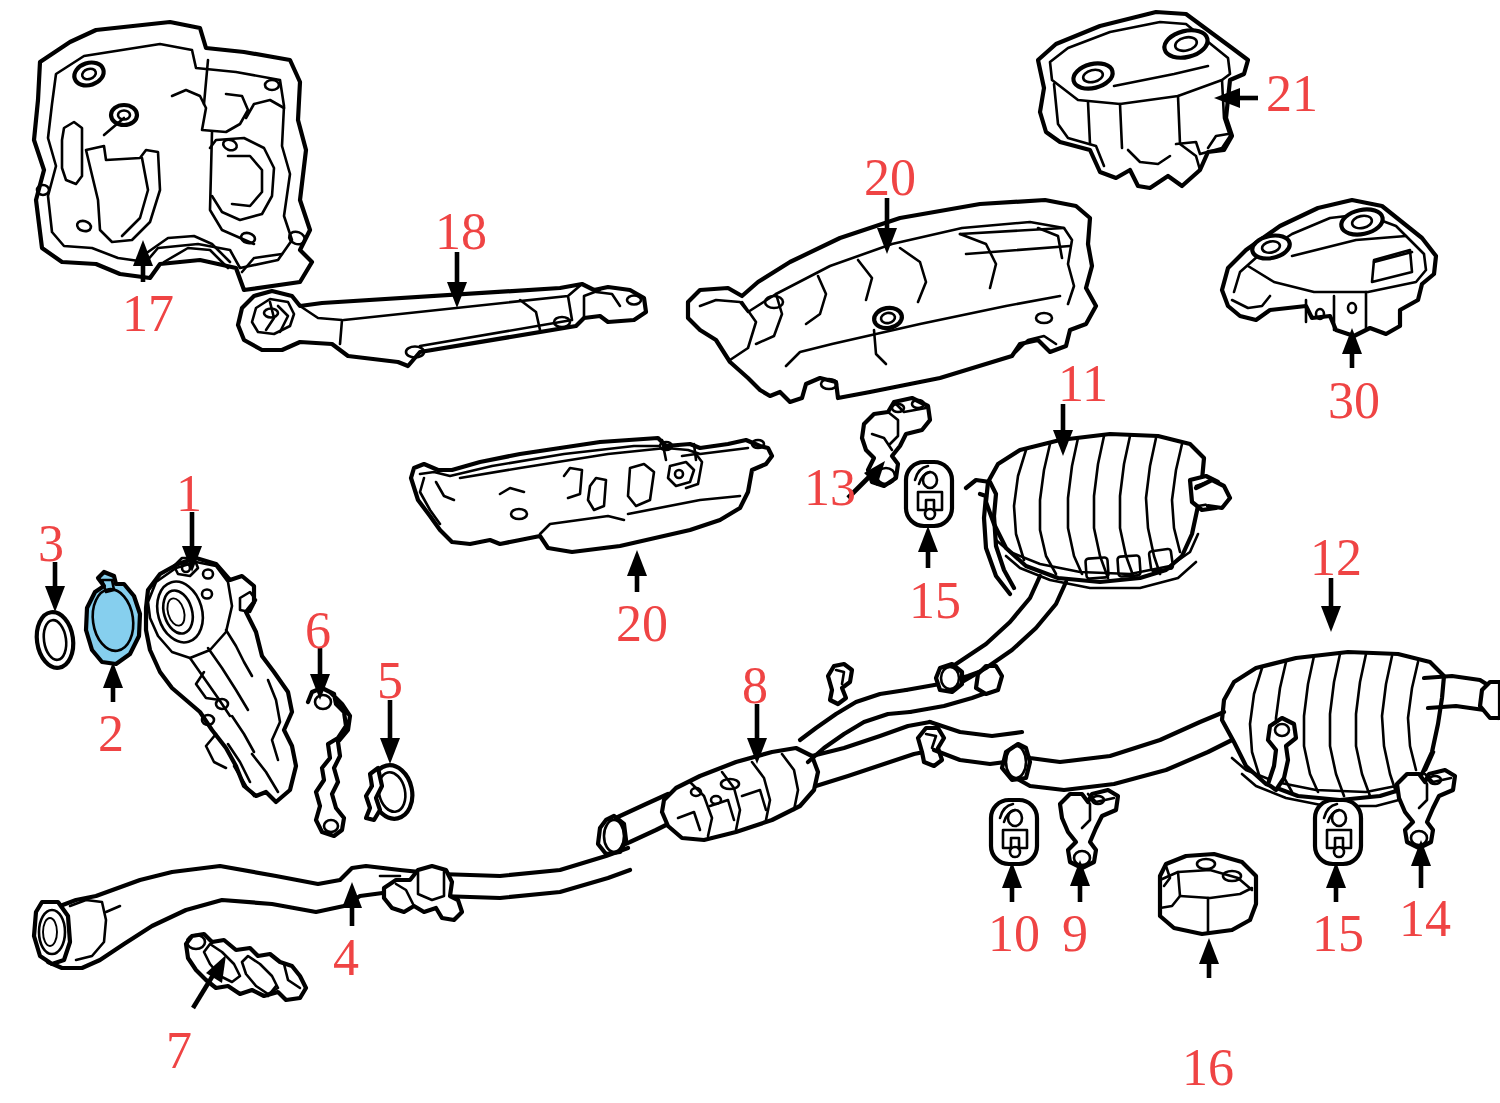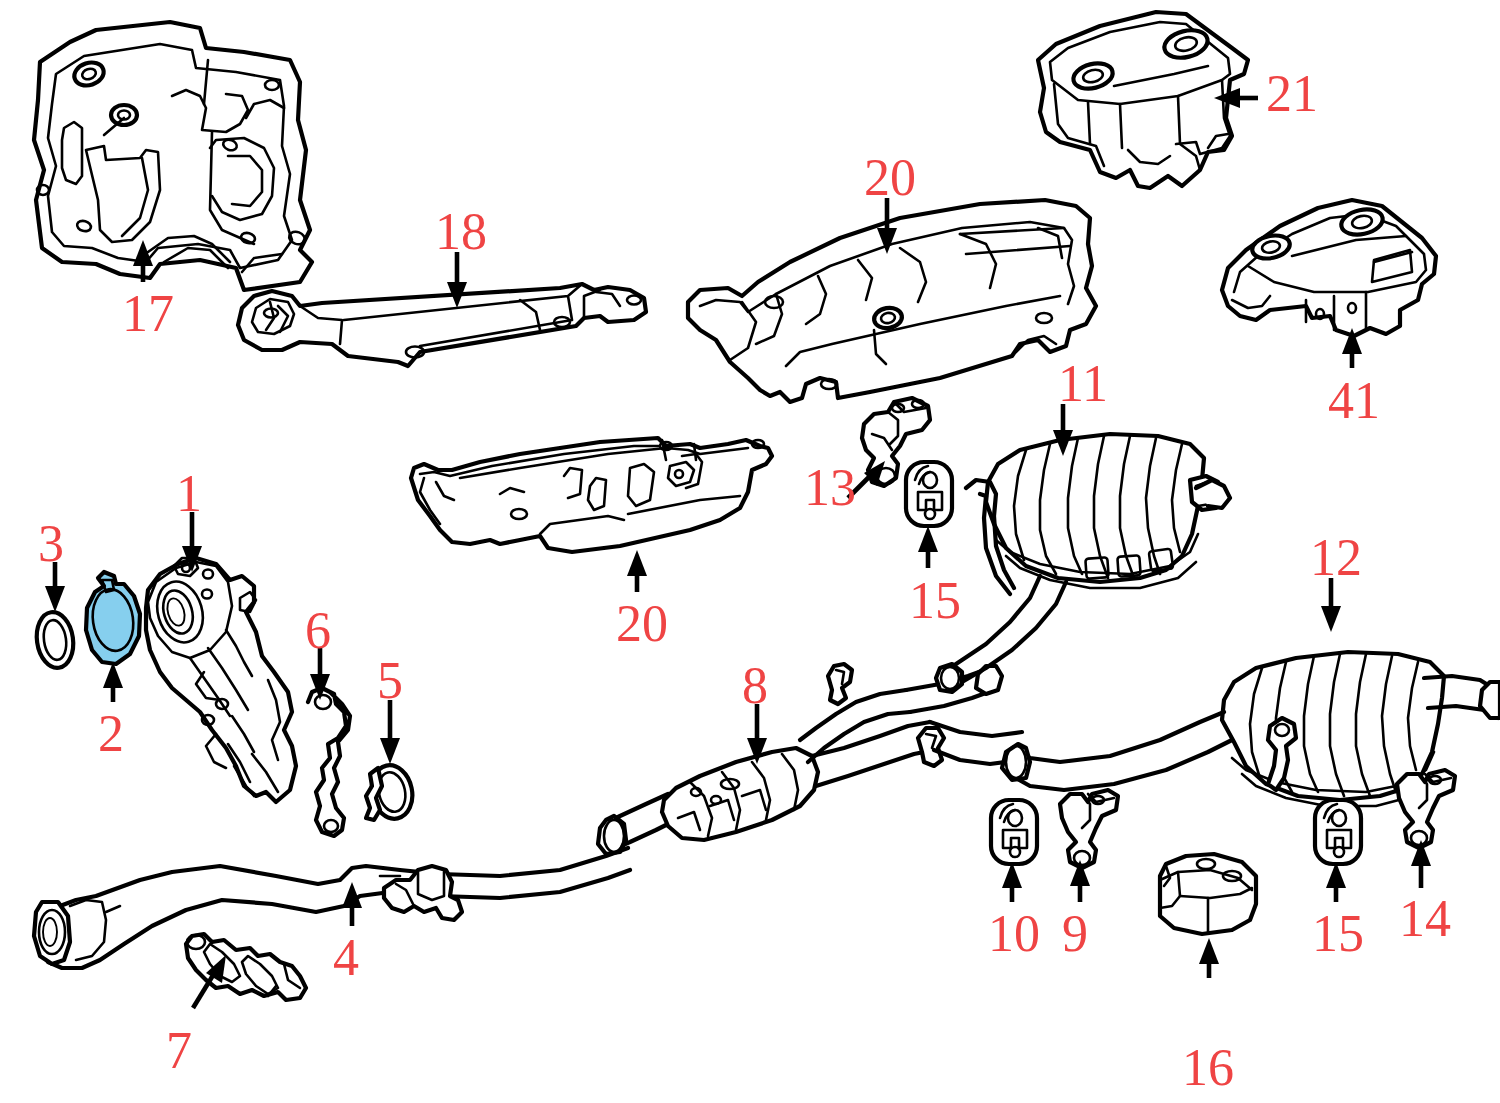--- a/index.html
+++ b/index.html
@@ -503,15 +503,15 @@
 <div class="lbl" style="left:1399px;top:893px;">14</div>
 <div class="lbl" style="left:804px;top:462px;">13</div>
 <div class="lbl" style="left:909px;top:575px;">15</div>
 <div class="lbl" style="left:1042px;top:358px;margin-left:16px;">11</div>
 <div class="lbl" style="left:1310px;top:532px;">12</div>
 <div class="lbl" style="left:122px;top:288px;">17</div>
 <div class="lbl" style="left:435px;top:206px;font-family:Liberation Serif, serif;">18</div>
 <div class="lbl" style="left:616px;top:598px;">20</div>
 <div class="lbl" style="left:864px;top:152px;">20</div>
 <div class="lbl" style="left:1266px;top:68px;">21</div>
-<div class="lbl" style="left:1328px;top:375px;">41</div>
+<div class="lbl" style="left:1328px;top:375px;">30</div>
 
 </div>
 
 </body></html>

